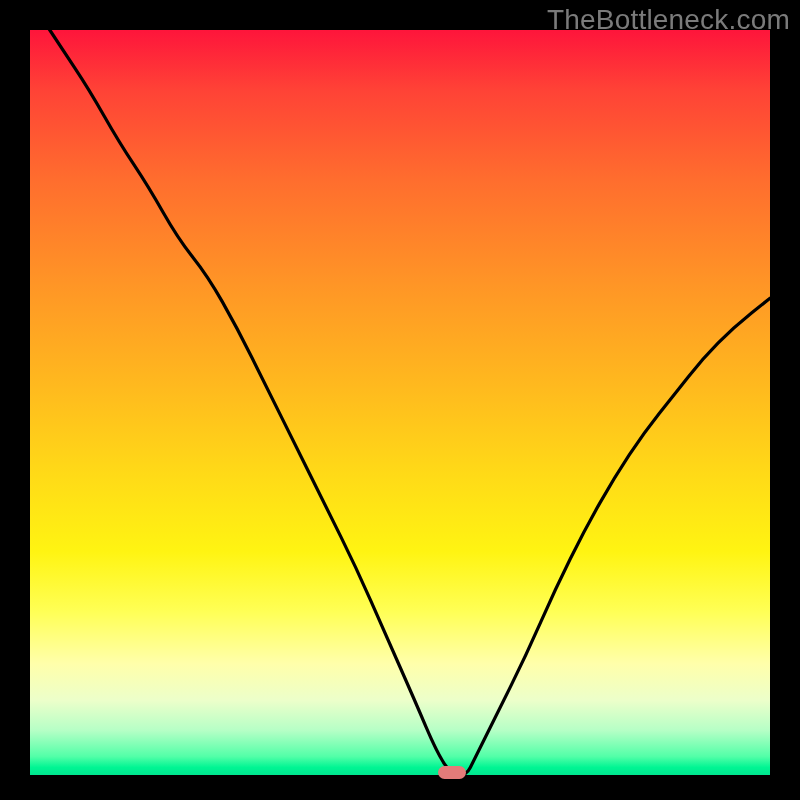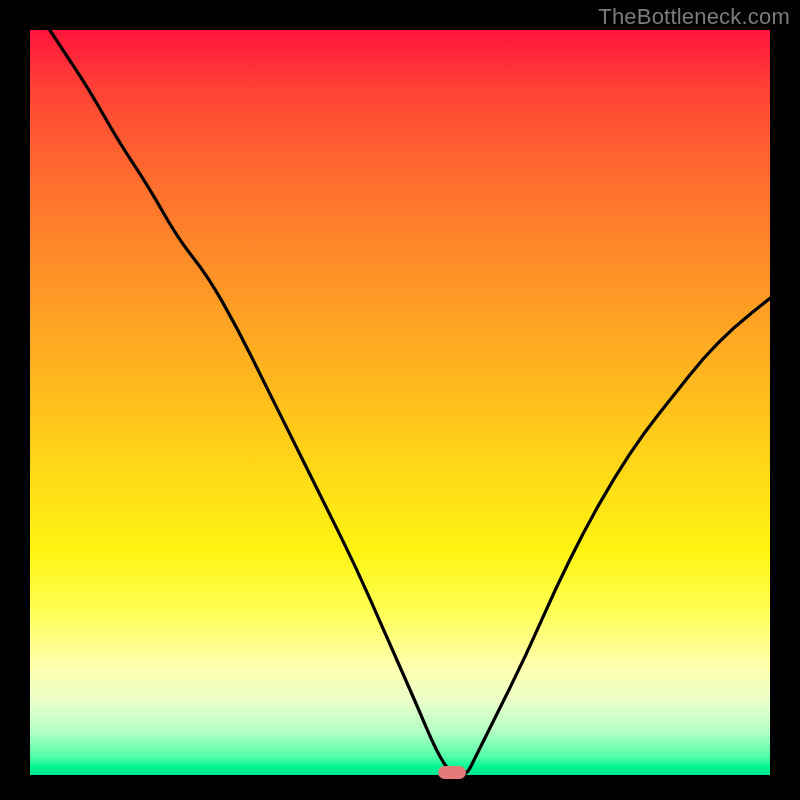--- a/index.html
+++ b/index.html
@@ -15,21 +15,21 @@
     position: relative;
     width: 800px;
     height: 800px;
     background: #000;
   }
   .watermark {
     position: absolute;
     top: 4px;
     right: 10px;
     color: #7b7b7b;
-    font-size: 22px;
+    font-size: 28px;
     font-weight: 500;
     letter-spacing: 0.2px;
     user-select: none;
   }
   .plot-area {
     position: absolute;
     
     left: 30px;
     top: 30px;
     width: 740px;

